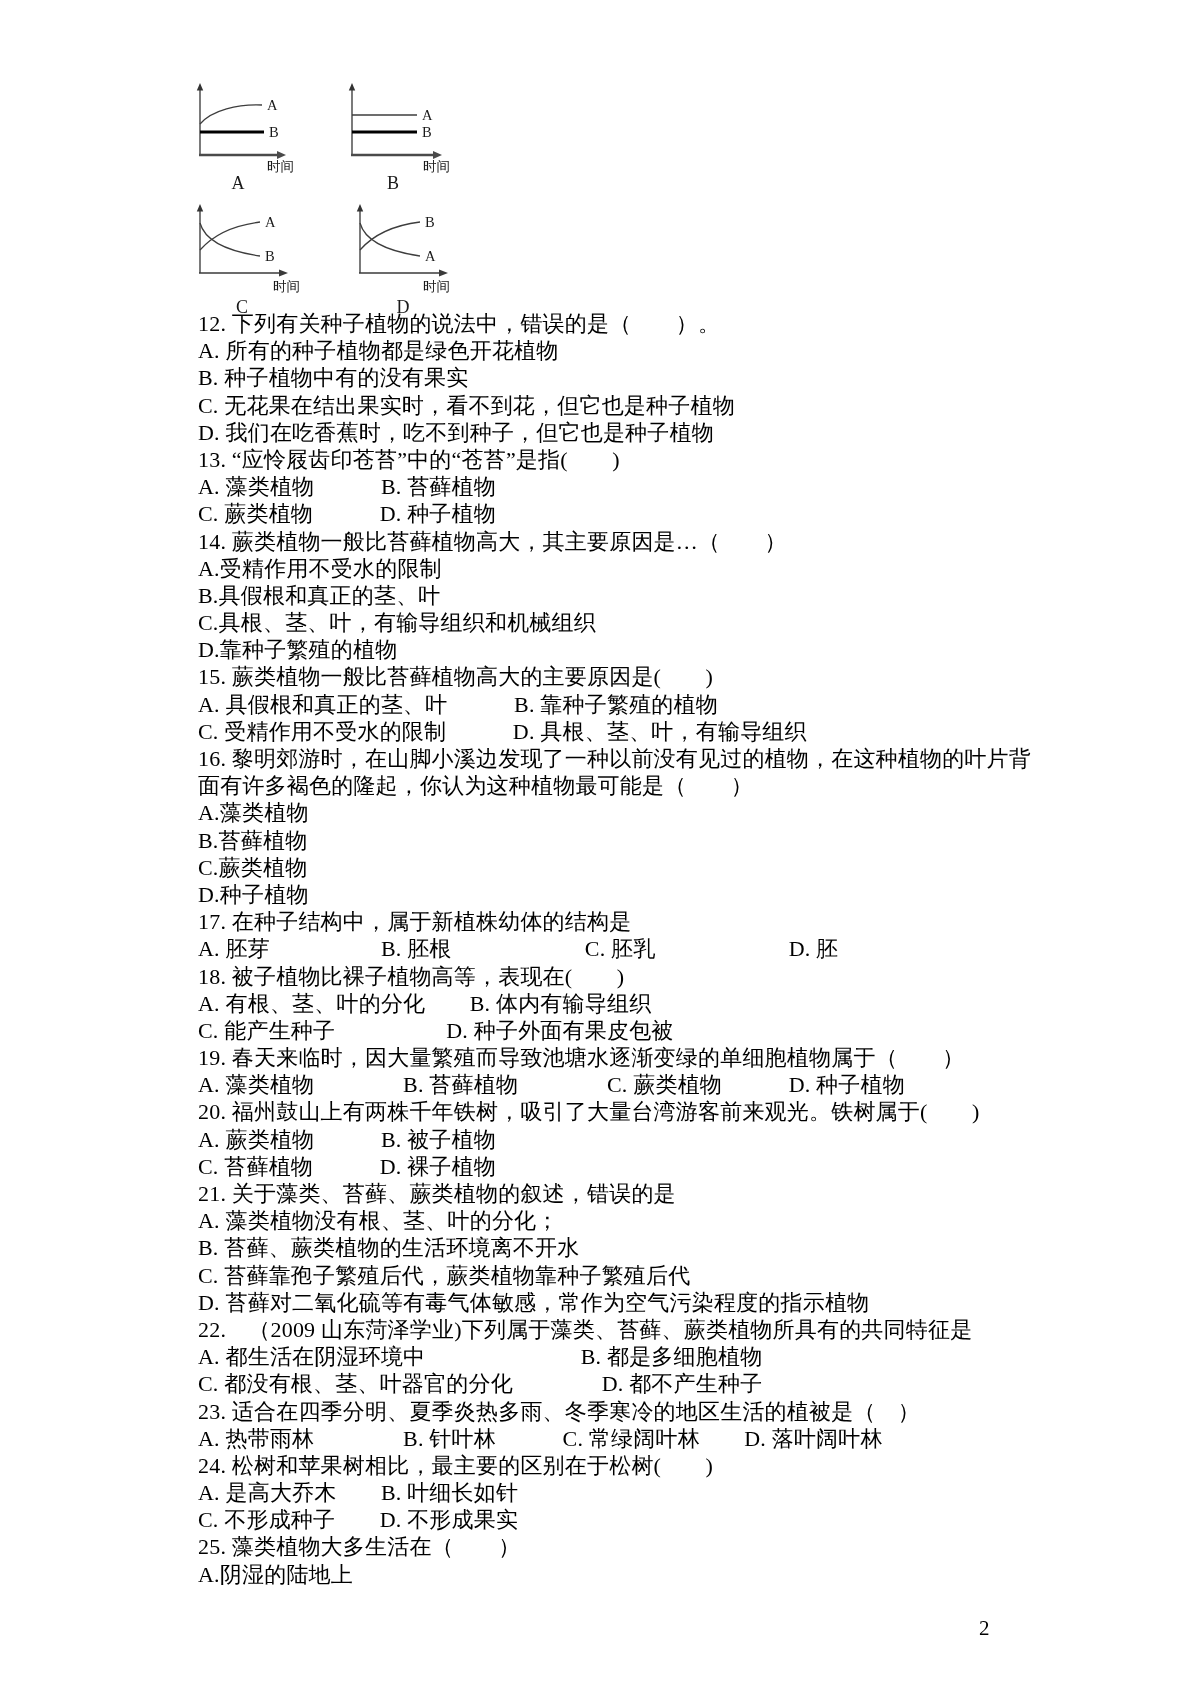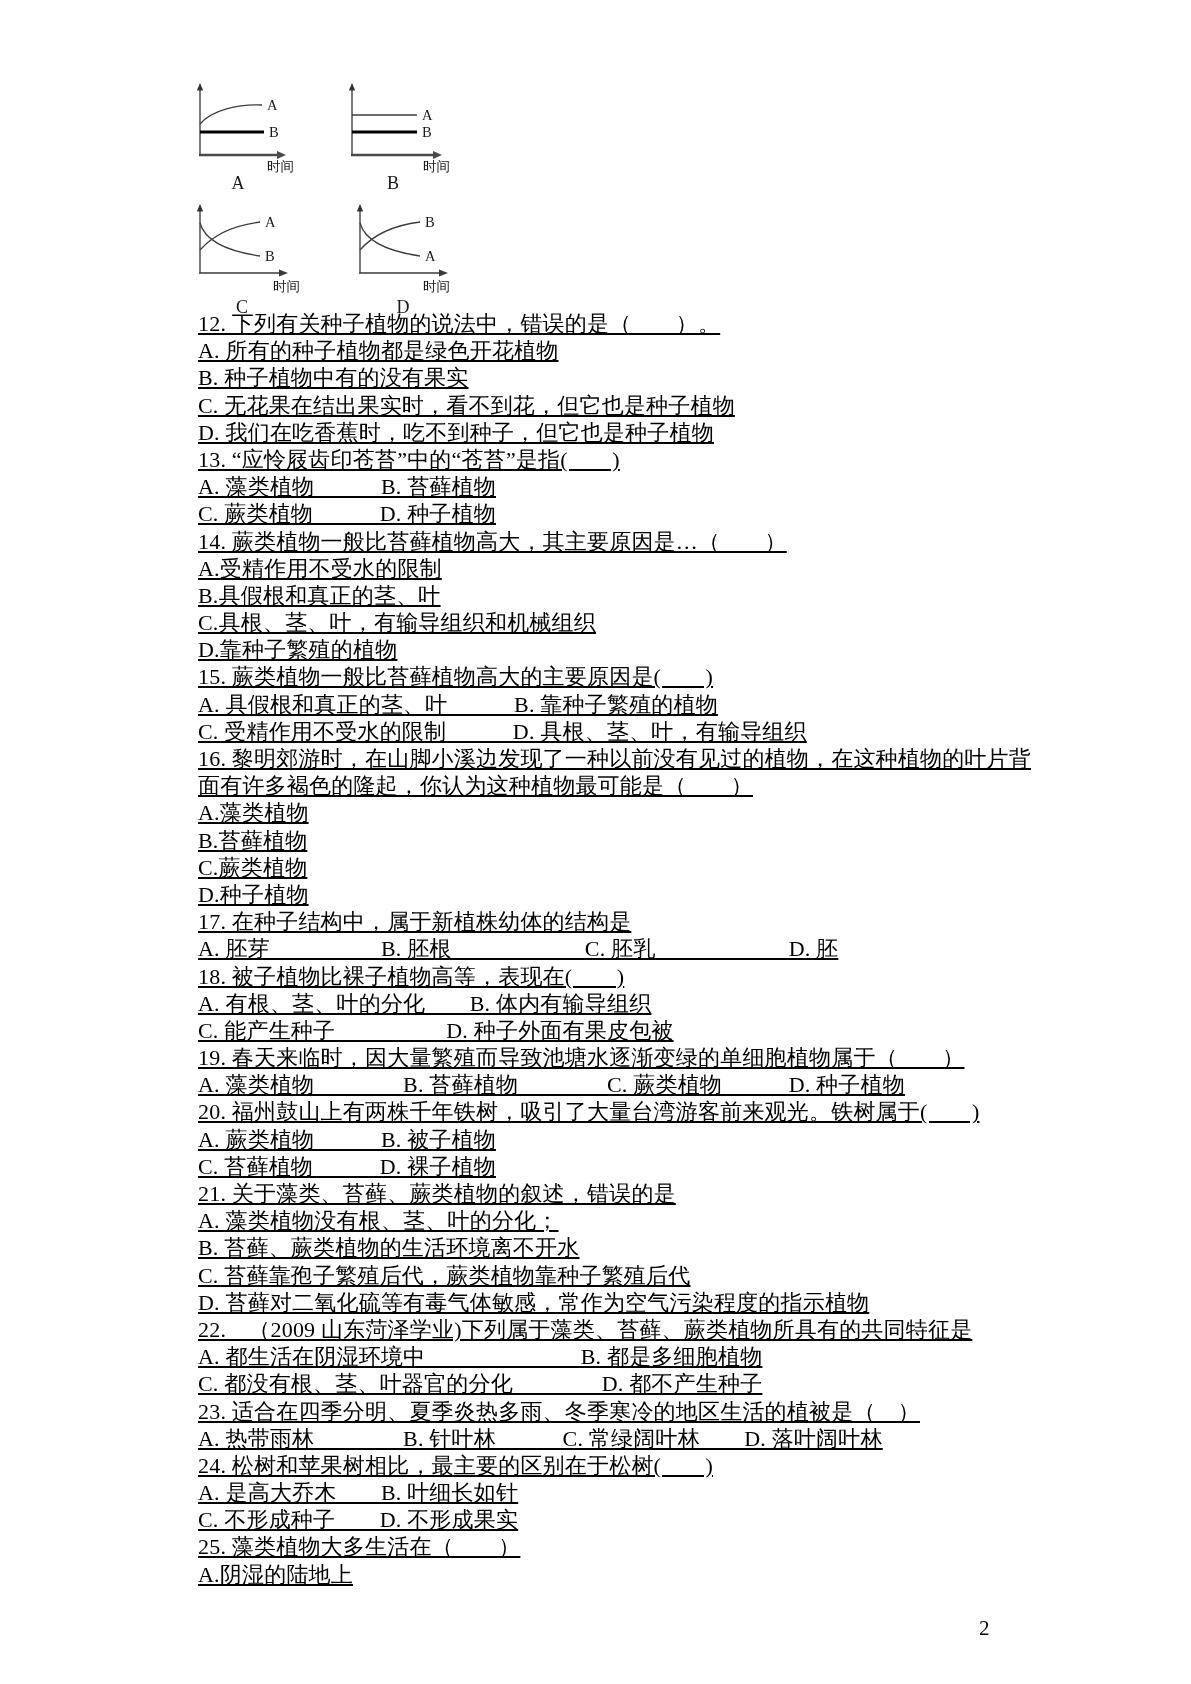--- a/index.html
+++ b/index.html
@@ -18,21 +18,20 @@
     font-family:"Liberation Serif","DejaVu Serif",serif;
     fill:#1a1a1a;
   }
   .series-label{font-size:14.5px;}
   .xlabel{font-size:13.5px;fill:#222;}
   .caption{font-size:18px;fill:#111;}
   .text-block{
     position:absolute;left:198px;top:310px;width:862px;
     font-size:22px;line-height:27.2px;white-space:pre-wrap;
     letter-spacing:0.2px;
-    text-decoration:underline;
   }
   .line{height:27.2px;overflow:visible;}
   .page-number{
     position:absolute;left:979px;top:1616px;font-size:21px;
   }
 </style>
 </head>
 <body>
 
 <div class="page">

